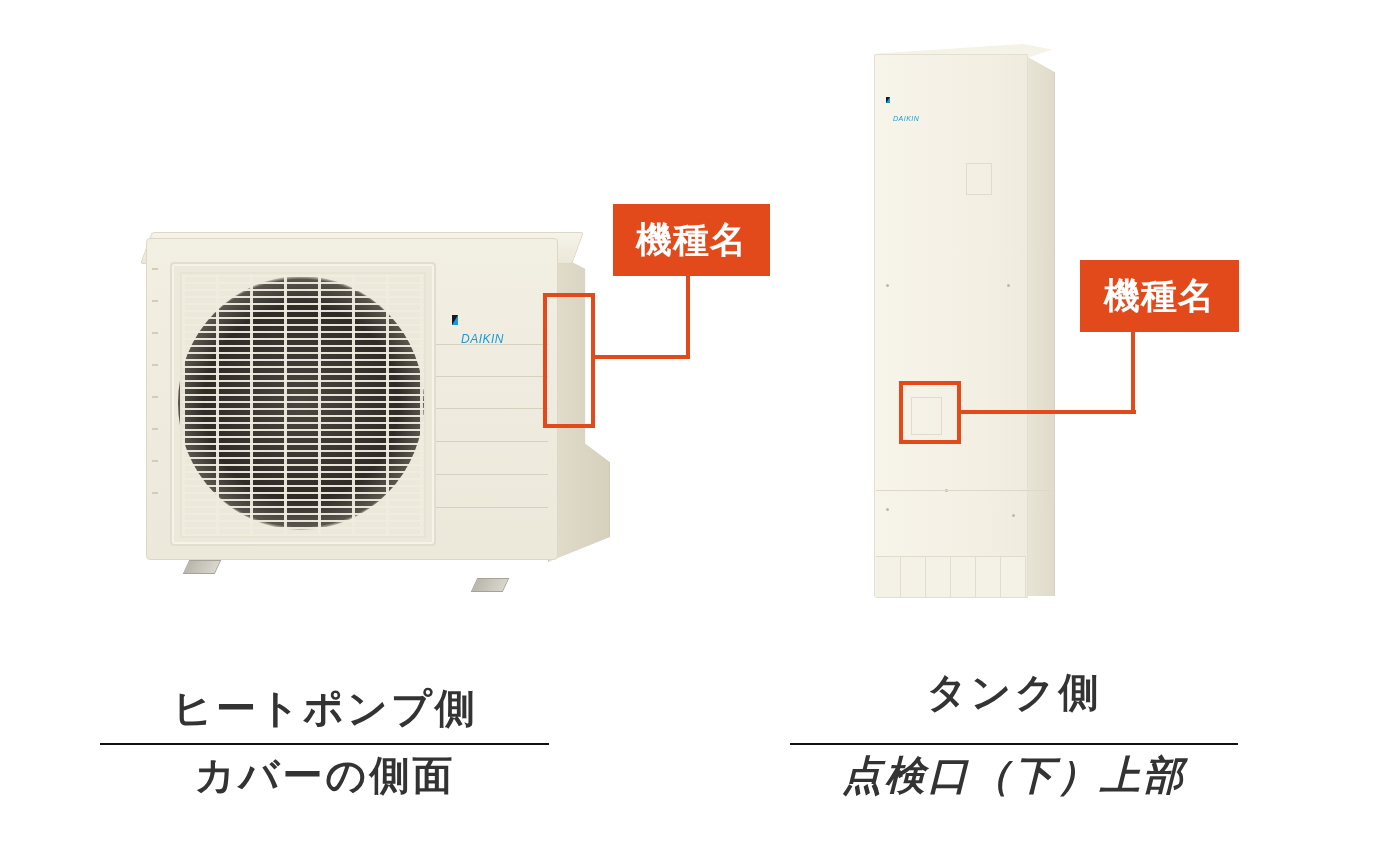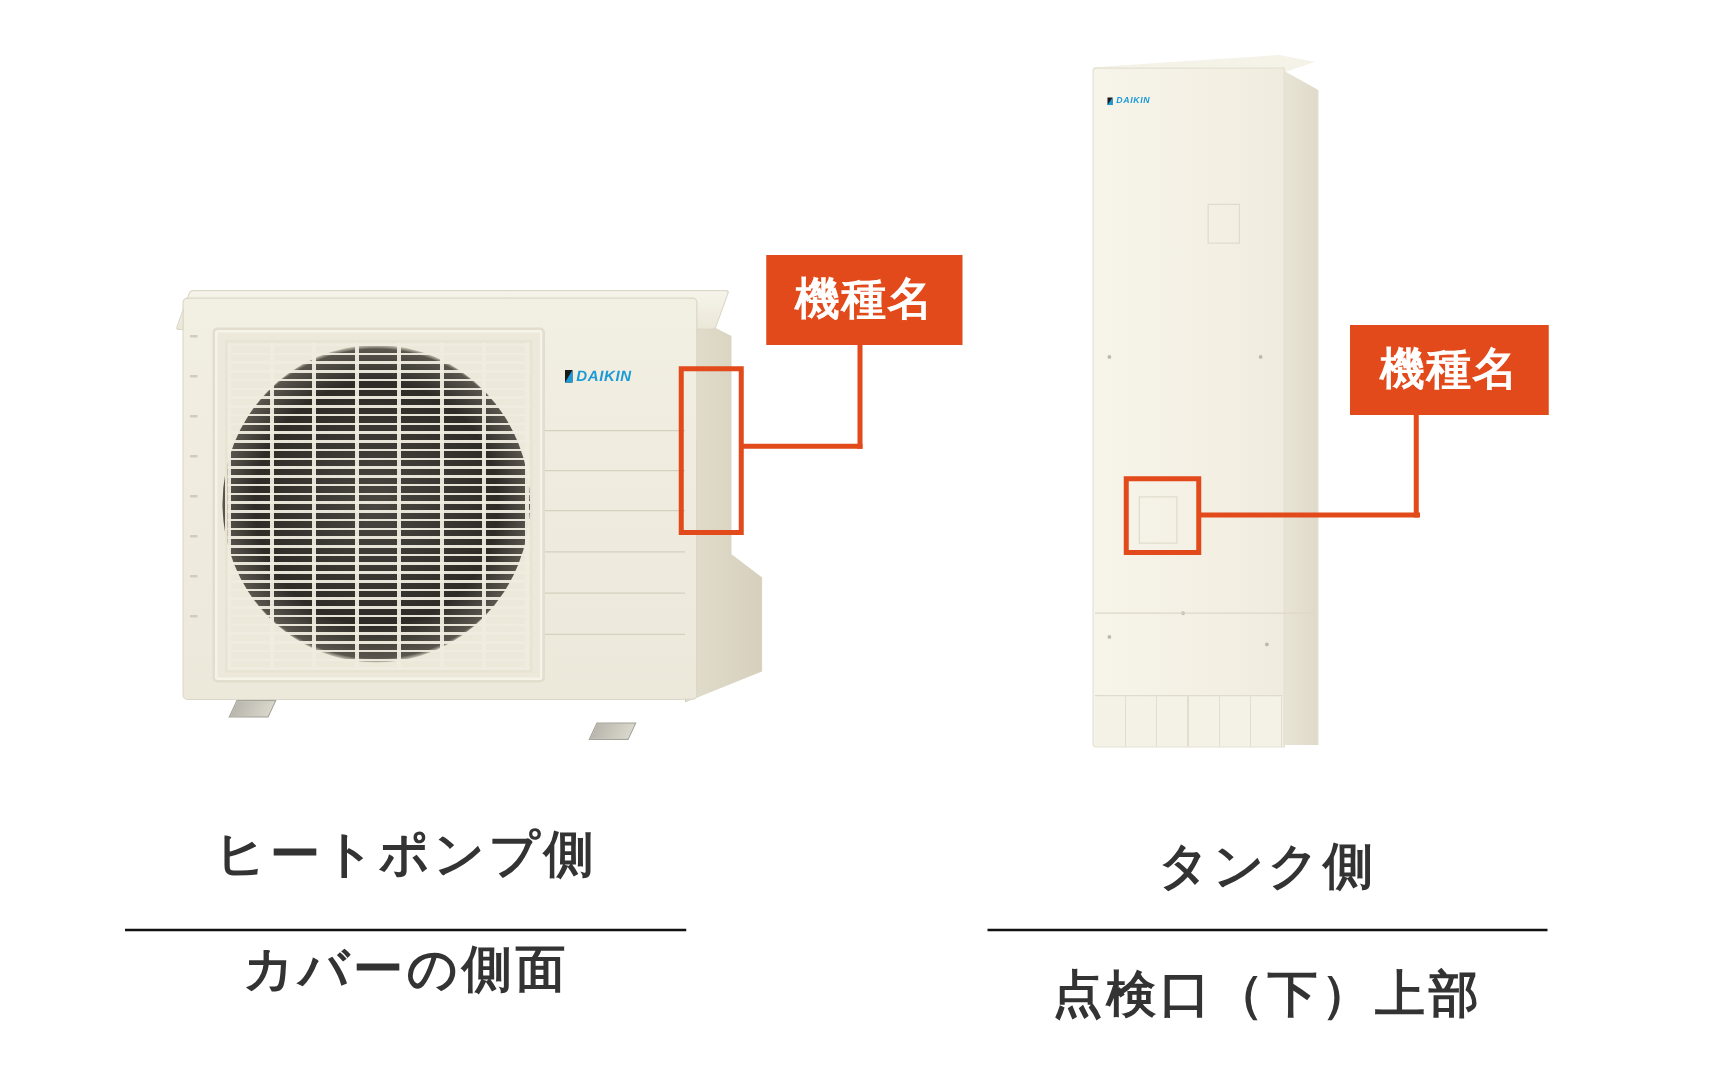--- a/index.html
+++ b/index.html
@@ -28,21 +28,21 @@
         repeating-linear-gradient(90deg, rgba(240,236,224,0.95) 0 3px, transparent 3px 34px);
       border: 2px solid #e8e3d3; }
     .hp-panel-line { left: 436px; width: 112px; height: 1px; background: #d6d0be; }
     .hp-foot { width: 30px; height: 12px; background: linear-gradient(90deg,#b9b6ad,#d9d6cc);
       transform: skewX(-25deg); border: 1px solid #a5a298; }
     .hp-vent { left: 152px; width: 6px; height: 2px; background: #d2ccb9; }
 
     
     .logo { display: flex; align-items: center; gap: 3px; }
     .logo-mark { width: 0; height: 0; border-style: solid; }
-    .logo-text { color: #1a9ad6; font-weight: bold; font-style: italic; font-family: "Liberation Sans", sans-serif; letter-spacing: 0.5px; }
+    .logo-text { color: #1a9ad6; font-weight: normal; font-style: italic; font-family: "Liberation Sans", sans-serif; letter-spacing: 0.5px; margin-top: 38px; }
 
     
     .tank-front { left: 874px; top: 54px; width: 152px; height: 542px;
       background: linear-gradient(90deg,#f7f4ea 0%,#f3efe3 70%,#efebde 100%);
       border: 1px solid #e3dfd1; border-radius: 3px 0 0 3px; }
     .tank-side { left: 1026px; top: 56px; width: 28px; height: 540px;
       background: linear-gradient(90deg,#e9e5d6,#dfdac9);
       clip-path: polygon(0 0,100% 3%,100% 100%,0 100%); border-right: 1px solid #d8d3c2; }
     .tank-top { left: 874px; top: 44px; width: 178px; height: 14px;
       background: #f5f2e8; clip-path: polygon(0 70%,84% 0,100% 40%,86% 100%,0 100%); }
@@ -128,19 +128,19 @@
 
   <div class="abs tank-base-line"></div>
   <div class="abs tank-skirt"></div>
 </div>
 
 <div class="abs accent-box" style="left:899px; top:381px; width:62px; height:63px;"></div>
 <div class="abs line" style="left:960px; top:410px; width:176px; height:4px;"></div>
 <div class="abs line" style="left:1131px; top:332px; width:4px; height:82px;"></div>
 <div class="abs callout-label" style="left:1080px; top:260px; width:159px; height:72px;">機種名</div>
 
-<div class="abs caption" style="left:100px; top:656px; width:450px;">ヒートポンプ側</div>
+<div class="abs caption" style="left:100px; top:681px; width:450px;">ヒートポンプ側</div>
 <div class="abs divider" style="left:100px; top:743px; width:449px;"></div>
 <div class="abs caption" style="left:100px; top:748px; width:450px;">カバーの側面</div>
 
 <div class="abs caption" style="left:790px; top:665px; width:448px;">タンク側</div>
 <div class="abs divider" style="left:790px; top:743px; width:448px;"></div>
-<div class="abs caption" style="left:790px; top:768px; width:448px;">点検口（下）上部</div>
+<div class="abs caption" style="left:790px; top:748px; width:448px;font-style:italic;">点検口（下）上部</div>
 
 </body></html>

